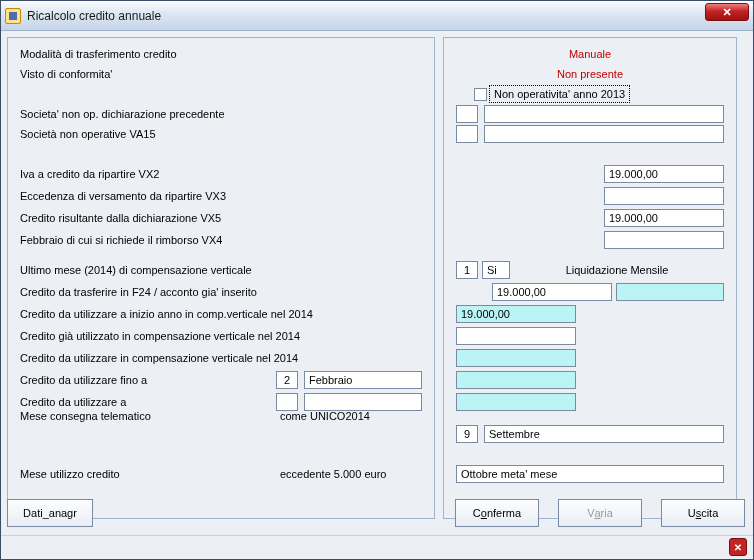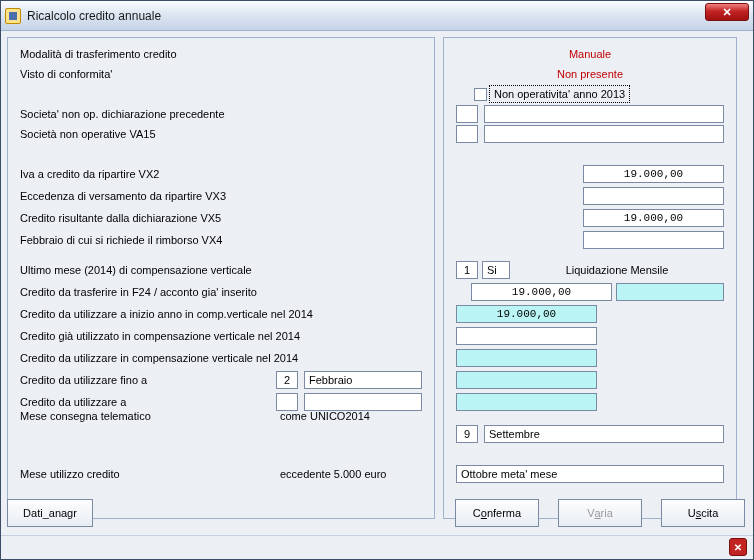--- a/index.html
+++ b/index.html
@@ -92,21 +92,21 @@
   .red { color: #c00000; font-weight: normal; }
   .field {
     height: 18px;
     border: 1px solid #7a8aa3;
     background: #fff;
     padding: 0 4px;
     font-family: inherit;
     font-size: 11px;
   }
   .small { width: 22px; text-align: center; }
-  .val { width: 141px; text-align: center; font-family: Liberation Mono, monospace; }
+  .val { width: 120px; text-align: left; }
   .cyan { background: #baf4f4; }
   .chk {
     width: 13px; height: 13px; border: 1px solid #7a8aa3; background: #fff;
     display: inline-block; vertical-align: middle; margin-right: 4px;
   }
   .btnbar-left, .btnbar-right {
     position: absolute;
     height: 30px;
     bottom: 6px;
     display: flex;

